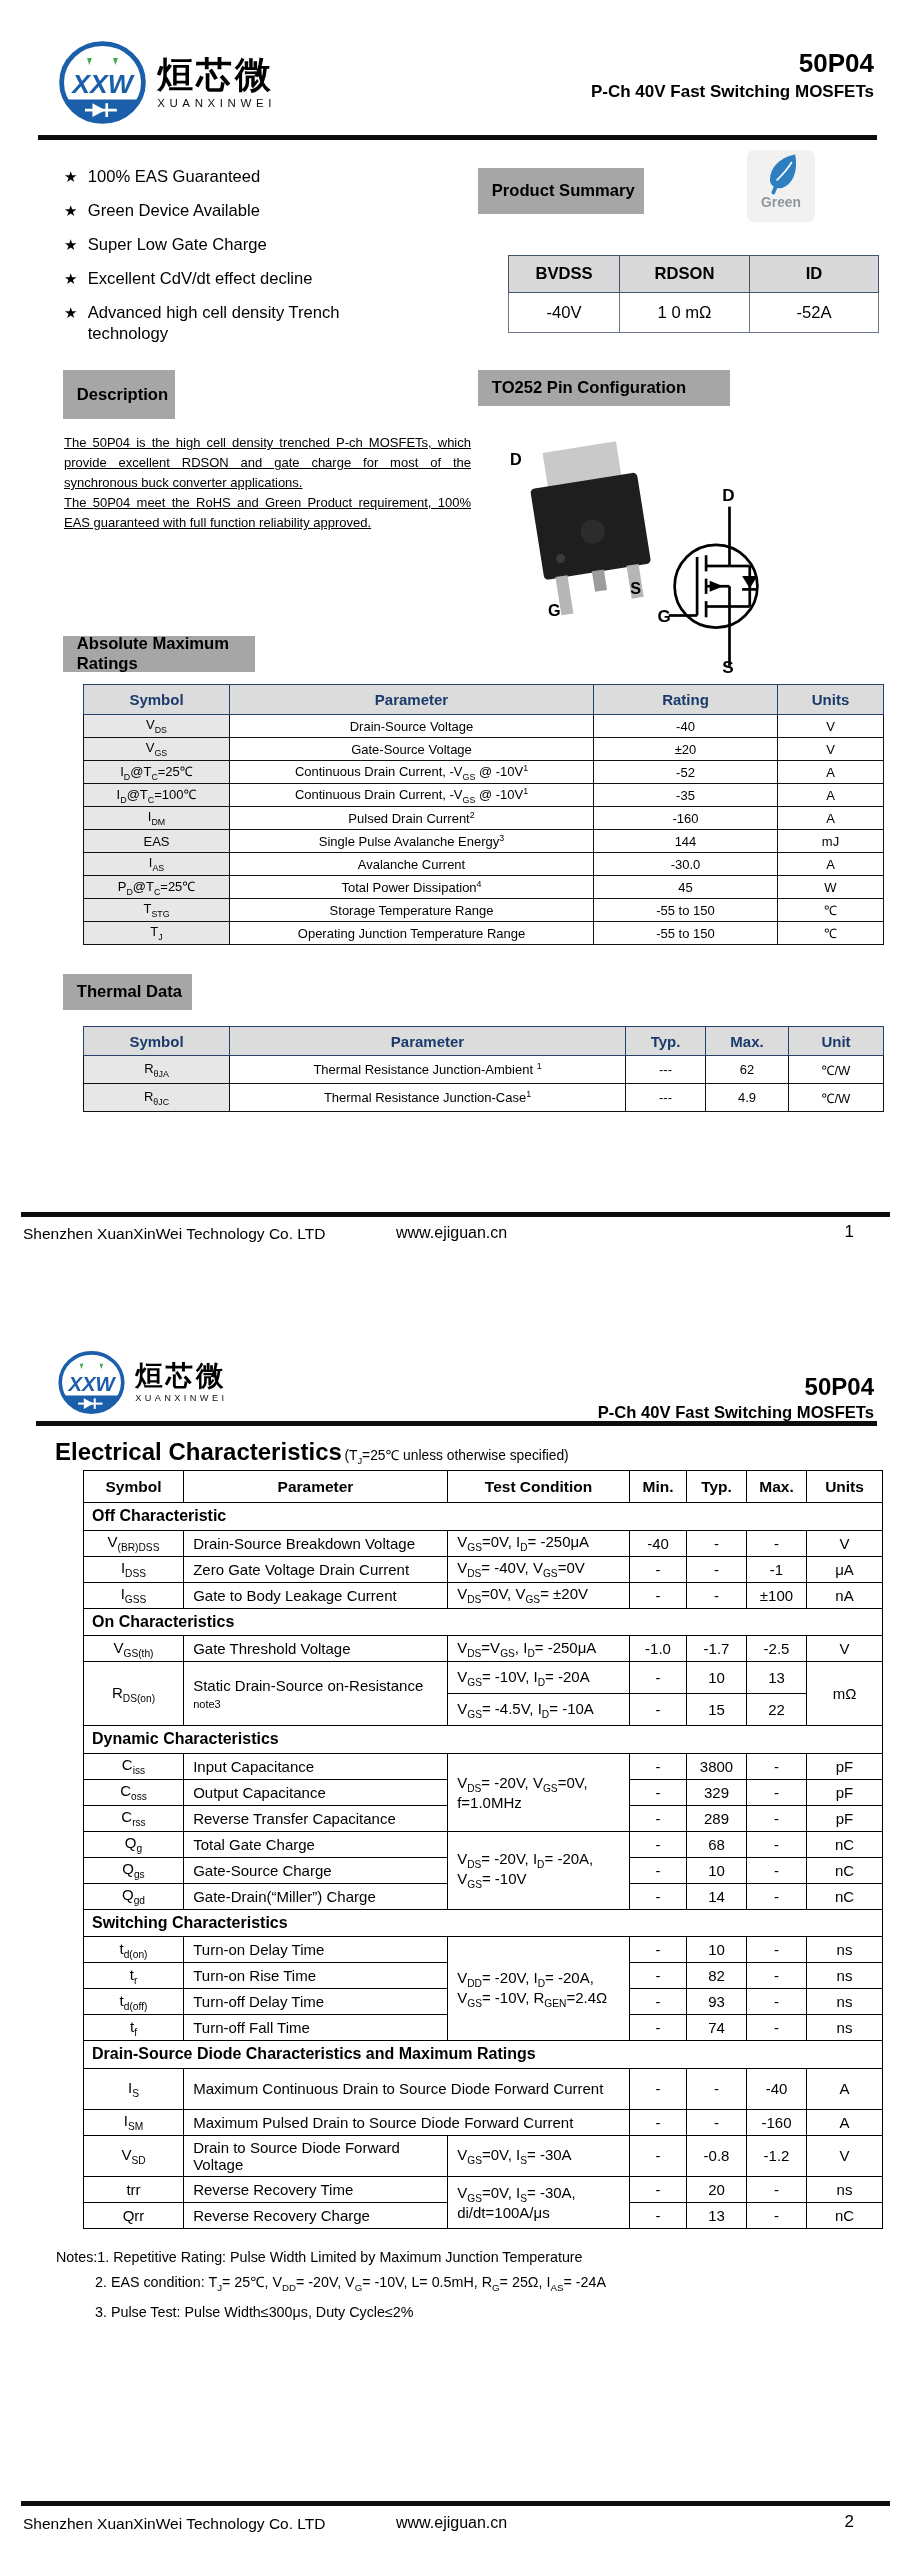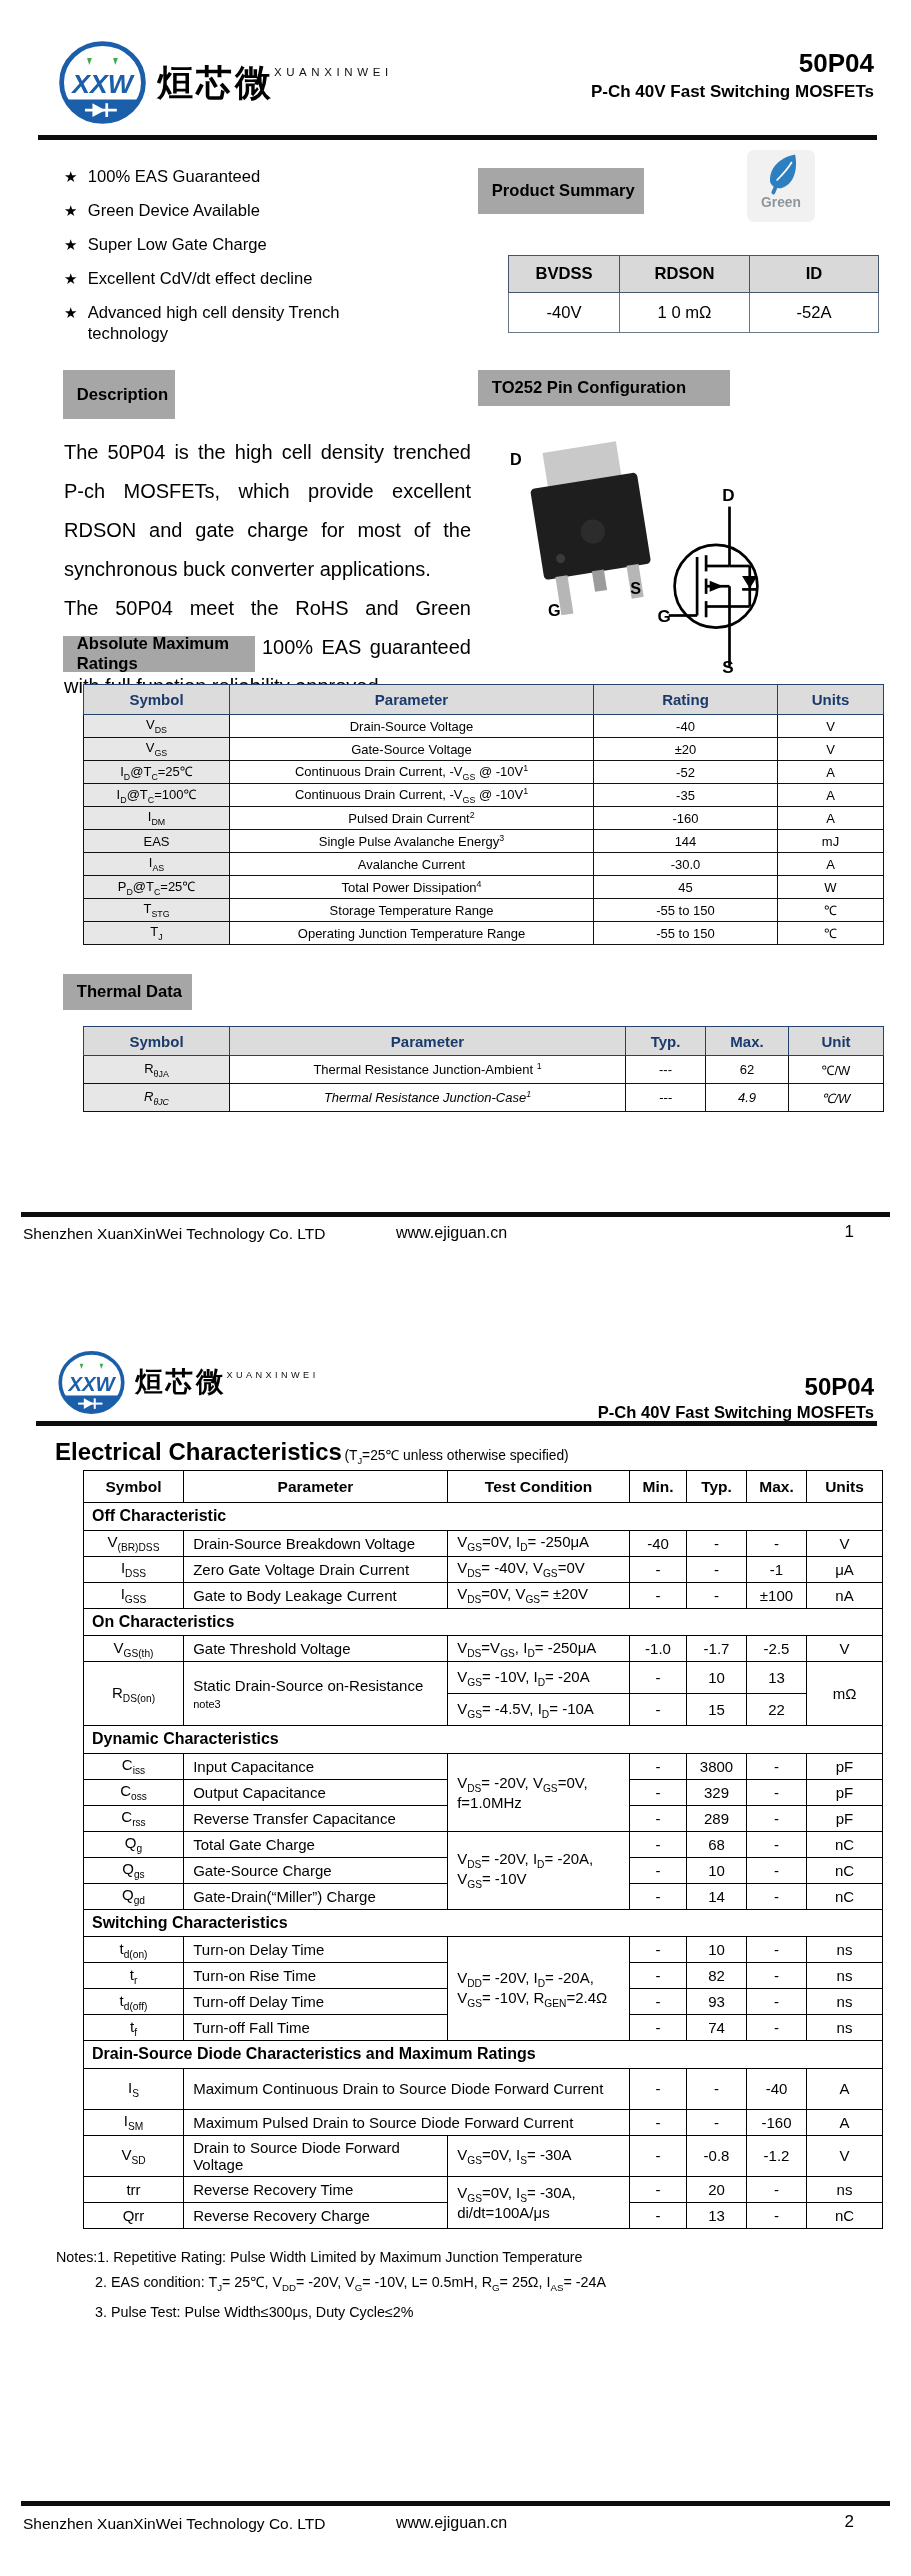--- a/index.html
+++ b/index.html
@@ -4,39 +4,39 @@
 <style>
   html,body{margin:0;padding:0;background:#ffffff;}
   body{width:911px;font-family:"Liberation Sans",sans-serif;color:#000;}
   .page{position:relative;width:911px;height:1288px;background:#fff;overflow:hidden;}
   .abs{position:absolute;}
   sub{font-size:68%;}
   sup{font-size:68%;}
 
   
   .brand{display:flex;align-items:center;gap:9.2px;}
-  .brand-text{display:flex;flex-direction:row;}
+  .brand-text{display:flex;flex-direction:column;}
   .brand-cn{font-weight:bold;letter-spacing:2.9px;line-height:1.05;color:#000;}
   .brand-en{letter-spacing:4.6px;color:#111;margin-top:2.3px;}
   .title-block{text-align:right;line-height:1.15;}
   .part-no{font-weight:bold;}
   .doc-subtitle{font-weight:bold;}
   .rule{background:#0d0d0d;}
 
   
   .label-box{background:#a6a6a6;color:#000;font-weight:bold;display:flex;align-items:center;
              padding-left:13.8px;box-sizing:border-box;font-size:16.6px;}
 
   
   .features{list-style:none;margin:0;padding:0;}
   .features li{display:flex;gap:10.3px;font-size:16.6px;margin-bottom:12px;width:384px;line-height:1.32;}
   .features .star{flex:0 0 auto;font-size:15px;padding-top:1.1px;}
 
   
-  .desc-text{width:407px;font-size:20px;line-height:39px;text-align:justify;}
+  .desc-text{width:407px;font-size:13px;line-height:20px;text-align:justify;text-decoration:underline;}
   .desc-text p{margin:0;}
 
   
   .green-badge{background:#f1f1f1;border-radius:6.9px;display:flex;flex-direction:column;
                align-items:center;justify-content:flex-start;}
   .green-label{color:#8f959b;font-weight:bold;font-size:13.8px;margin-top:-3.4px;}
 
   
   table{border-collapse:collapse;table-layout:fixed;margin-left:28px;}
   td,th{overflow:hidden;}
@@ -307,21 +307,21 @@
       </tr>
     </thead>
     <tbody>
       <tr style="height:28px;">
         <td class="sym">R<sub>θJA</sub></td>
         <td>Thermal Resistance Junction-Ambient <sup>1</sup></td>
         <td>---</td>
         <td>62</td>
         <td>℃/W</td>
       </tr>
-      <tr style="height:28px;font-style:italic;">
+      <tr style="height:28px;">
         <td class="sym">R<sub>θJC</sub></td>
         <td>Thermal Resistance Junction-Case<sup>1</sup></td>
         <td>---</td>
         <td>4.9</td>
         <td>℃/W</td>
       </tr>
     </tbody>
   </table>
 
   <div class="abs rule" style="left:20.7px;right:20.7px;top:1212px;height:4.6px;"></div>

